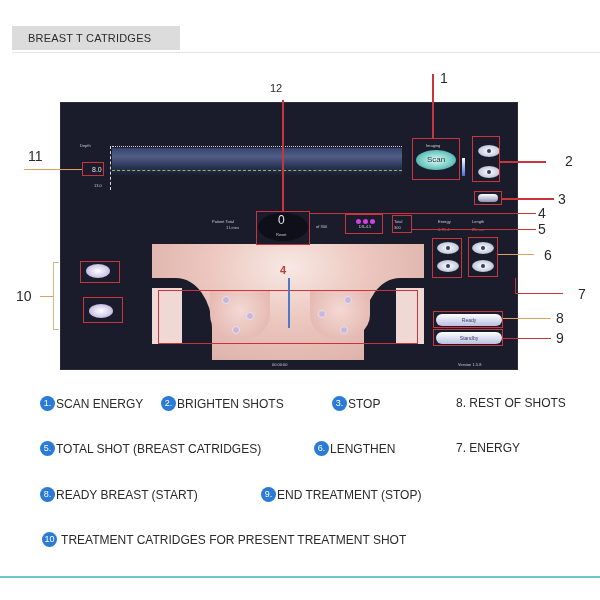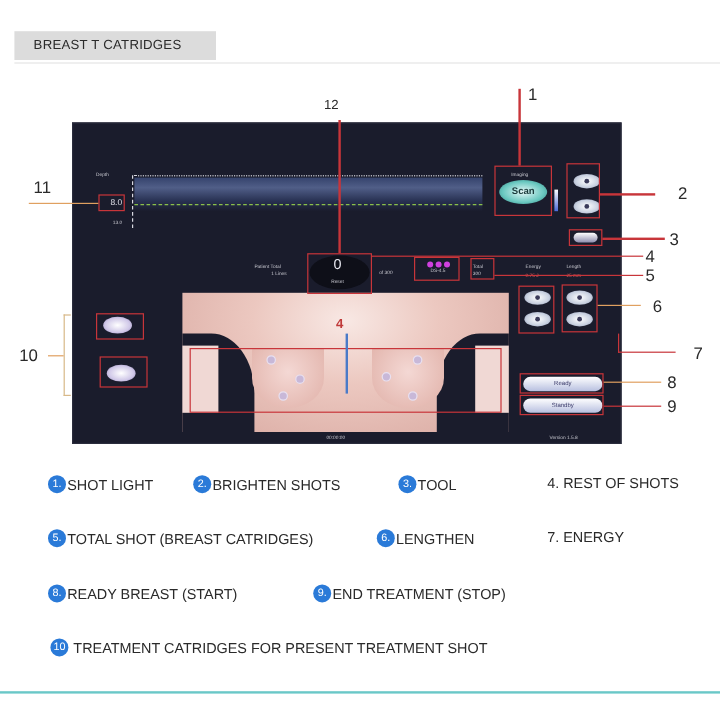--- a/index.html
+++ b/index.html
@@ -11,21 +11,21 @@
     .tiny { font-size: 4px; color: #c8c8d0; }
     .scan-wave { position: absolute; left: 112px; top: 148px; width: 290px; height: 28px; background: linear-gradient(180deg, #3a4a78 0%, #5a6a98 30%, #2a3458 70%, #1a1c2c 100%); opacity: 0.85; }
     .ticks { position: absolute; left: 112px; top: 146px; width: 290px; height: 3px; border-top: 1px dotted #d8d8e0; }
     .vtick { position: absolute; left: 110px; top: 146px; width: 2px; height: 44px; border-left: 1px dashed #d8d8e0; }
     .green-line { position: absolute; left: 112px; top: 170px; width: 290px; height: 0; border-top: 1px dashed #8ac04a; }
     .redbox { position: absolute; border: 1.5px solid #c8353a; }
     .callout-line { position: absolute; background: #c8353a; }
     .orange-line { position: absolute; background: #e0a060; }
     .num-label { position: absolute; color: #c03a3a; font-size: 14px; font-weight: bold; }
     .num-label.dark { color: #2a2a2a; font-weight: normal; }
-    .scan-btn { position: absolute; left: 416px; top: 150px; width: 40px; height: 20px; border-radius: 50%; background: radial-gradient(ellipse at center, #e8f8f8 0%, #6ac8c0 60%, #2a7a78 100%); color: #1a3a3a; font-size: 8px; font-weight: bold; text-align: center; line-height: 20px; }
+    .scan-btn { position: absolute; left: 416px; top: 150px; width: 40px; height: 20px; border-radius: 50%; background: radial-gradient(ellipse at center, #e8f8f8 0%, #6ac8c0 60%, #2a7a78 100%); color: #1a3a3a; font-size: 8px; font-weight: normal; text-align: center; line-height: 20px; }
     .oval-btn { position: absolute; width: 22px; height: 12px; border-radius: 50%; background: radial-gradient(ellipse at center, #ffffff 0%, #c8d0e0 60%, #7880a0 100%); }
     .oval-btn::after { content: ""; position: absolute; left: 9px; top: 4px; width: 4px; height: 4px; border-radius: 50%; background: #3a3a5a; }
     .body-photo { position: absolute; left: 152px; top: 244px; width: 272px; height: 116px; background: radial-gradient(ellipse at 50% 20%, #f8e8e4 0%, #ecc8c0 40%, #d8a8a0 100%); }
     .dark-shoulder-l { position: absolute; left: 152px; top: 278px; width: 60px; height: 82px; background: #1a1c2c; border-radius: 0 60% 0 0; }
     .dark-shoulder-r { position: absolute; left: 364px; top: 278px; width: 60px; height: 82px; background: #1a1c2c; border-radius: 60% 0 0 0; }
     .side-panel { position: absolute; background: #f0d8d4; }
     .breast { position: absolute; width: 60px; height: 50px; border-radius: 0 0 50% 50%; background: radial-gradient(ellipse at 50% 40%, #f4d8d4 0%, #e4b8b0 80%); }
     .spot { position: absolute; width: 8px; height: 8px; border-radius: 50%; background: #c8b8d8; border: 1px solid #e8e0f0; }
     .ready-btn { position: absolute; left: 436px; top: 314px; width: 66px; height: 12px; border-radius: 8px; background: linear-gradient(180deg, #ffffff 0%, #b8c0e0 100%); font-size: 5px; color: #3a3a6a; text-align: center; line-height: 12px; }
     .cart-btn { position: absolute; width: 24px; height: 14px; border-radius: 50%; background: radial-gradient(ellipse at center, #ffffff 0%, #d0c8e8 60%, #8878b0 100%); }
@@ -141,32 +141,32 @@
 <div class="num-label dark" style="left:578px;top:286px;">7</div>
 <div class="num-label dark" style="left:556px;top:310px;">8</div>
 <div class="num-label dark" style="left:556px;top:330px;">9</div>
 <div class="num-label dark" style="left:16px;top:288px;">10</div>
 <div class="num-label dark" style="left:28px;top:148px;">11</div>
 <div class="num-label dark" style="left:270px;top:82px;font-size:11px;">12</div>
 <div class="num-label" style="left:280px;top:264px;font-size:11px;">4</div>
 
 <div class="legend-row" style="left:40px;top:396px;">
   <span class="badge">1.</span>
-    <span>SHOT LIGHT</span>
+    <span>SCAN ENERGY</span>
 </div>
 <div class="legend-row" style="left:161px;top:396px;">
   <span class="badge">2.</span>
     <span>BRIGHTEN SHOTS</span>
 </div>
 <div class="legend-row" style="left:332px;top:396px;">
   <span class="badge">3.</span>
-    <span>TOOL</span>
+    <span>STOP</span>
 </div>
 <div class="legend-row" style="left:456px;top:396px;">
-  <span>4. REST OF SHOTS</span>
+  <span>8. REST OF SHOTS</span>
 </div>
 <div class="legend-row" style="left:40px;top:441px;">
   <span class="badge">5.</span>
     <span>TOTAL SHOT (BREAST CATRIDGES)</span>
 </div>
 <div class="legend-row" style="left:314px;top:441px;">
   <span class="badge">6.</span>
     <span>LENGTHEN</span>
 </div>
 <div class="legend-row" style="left:456px;top:441px;">

